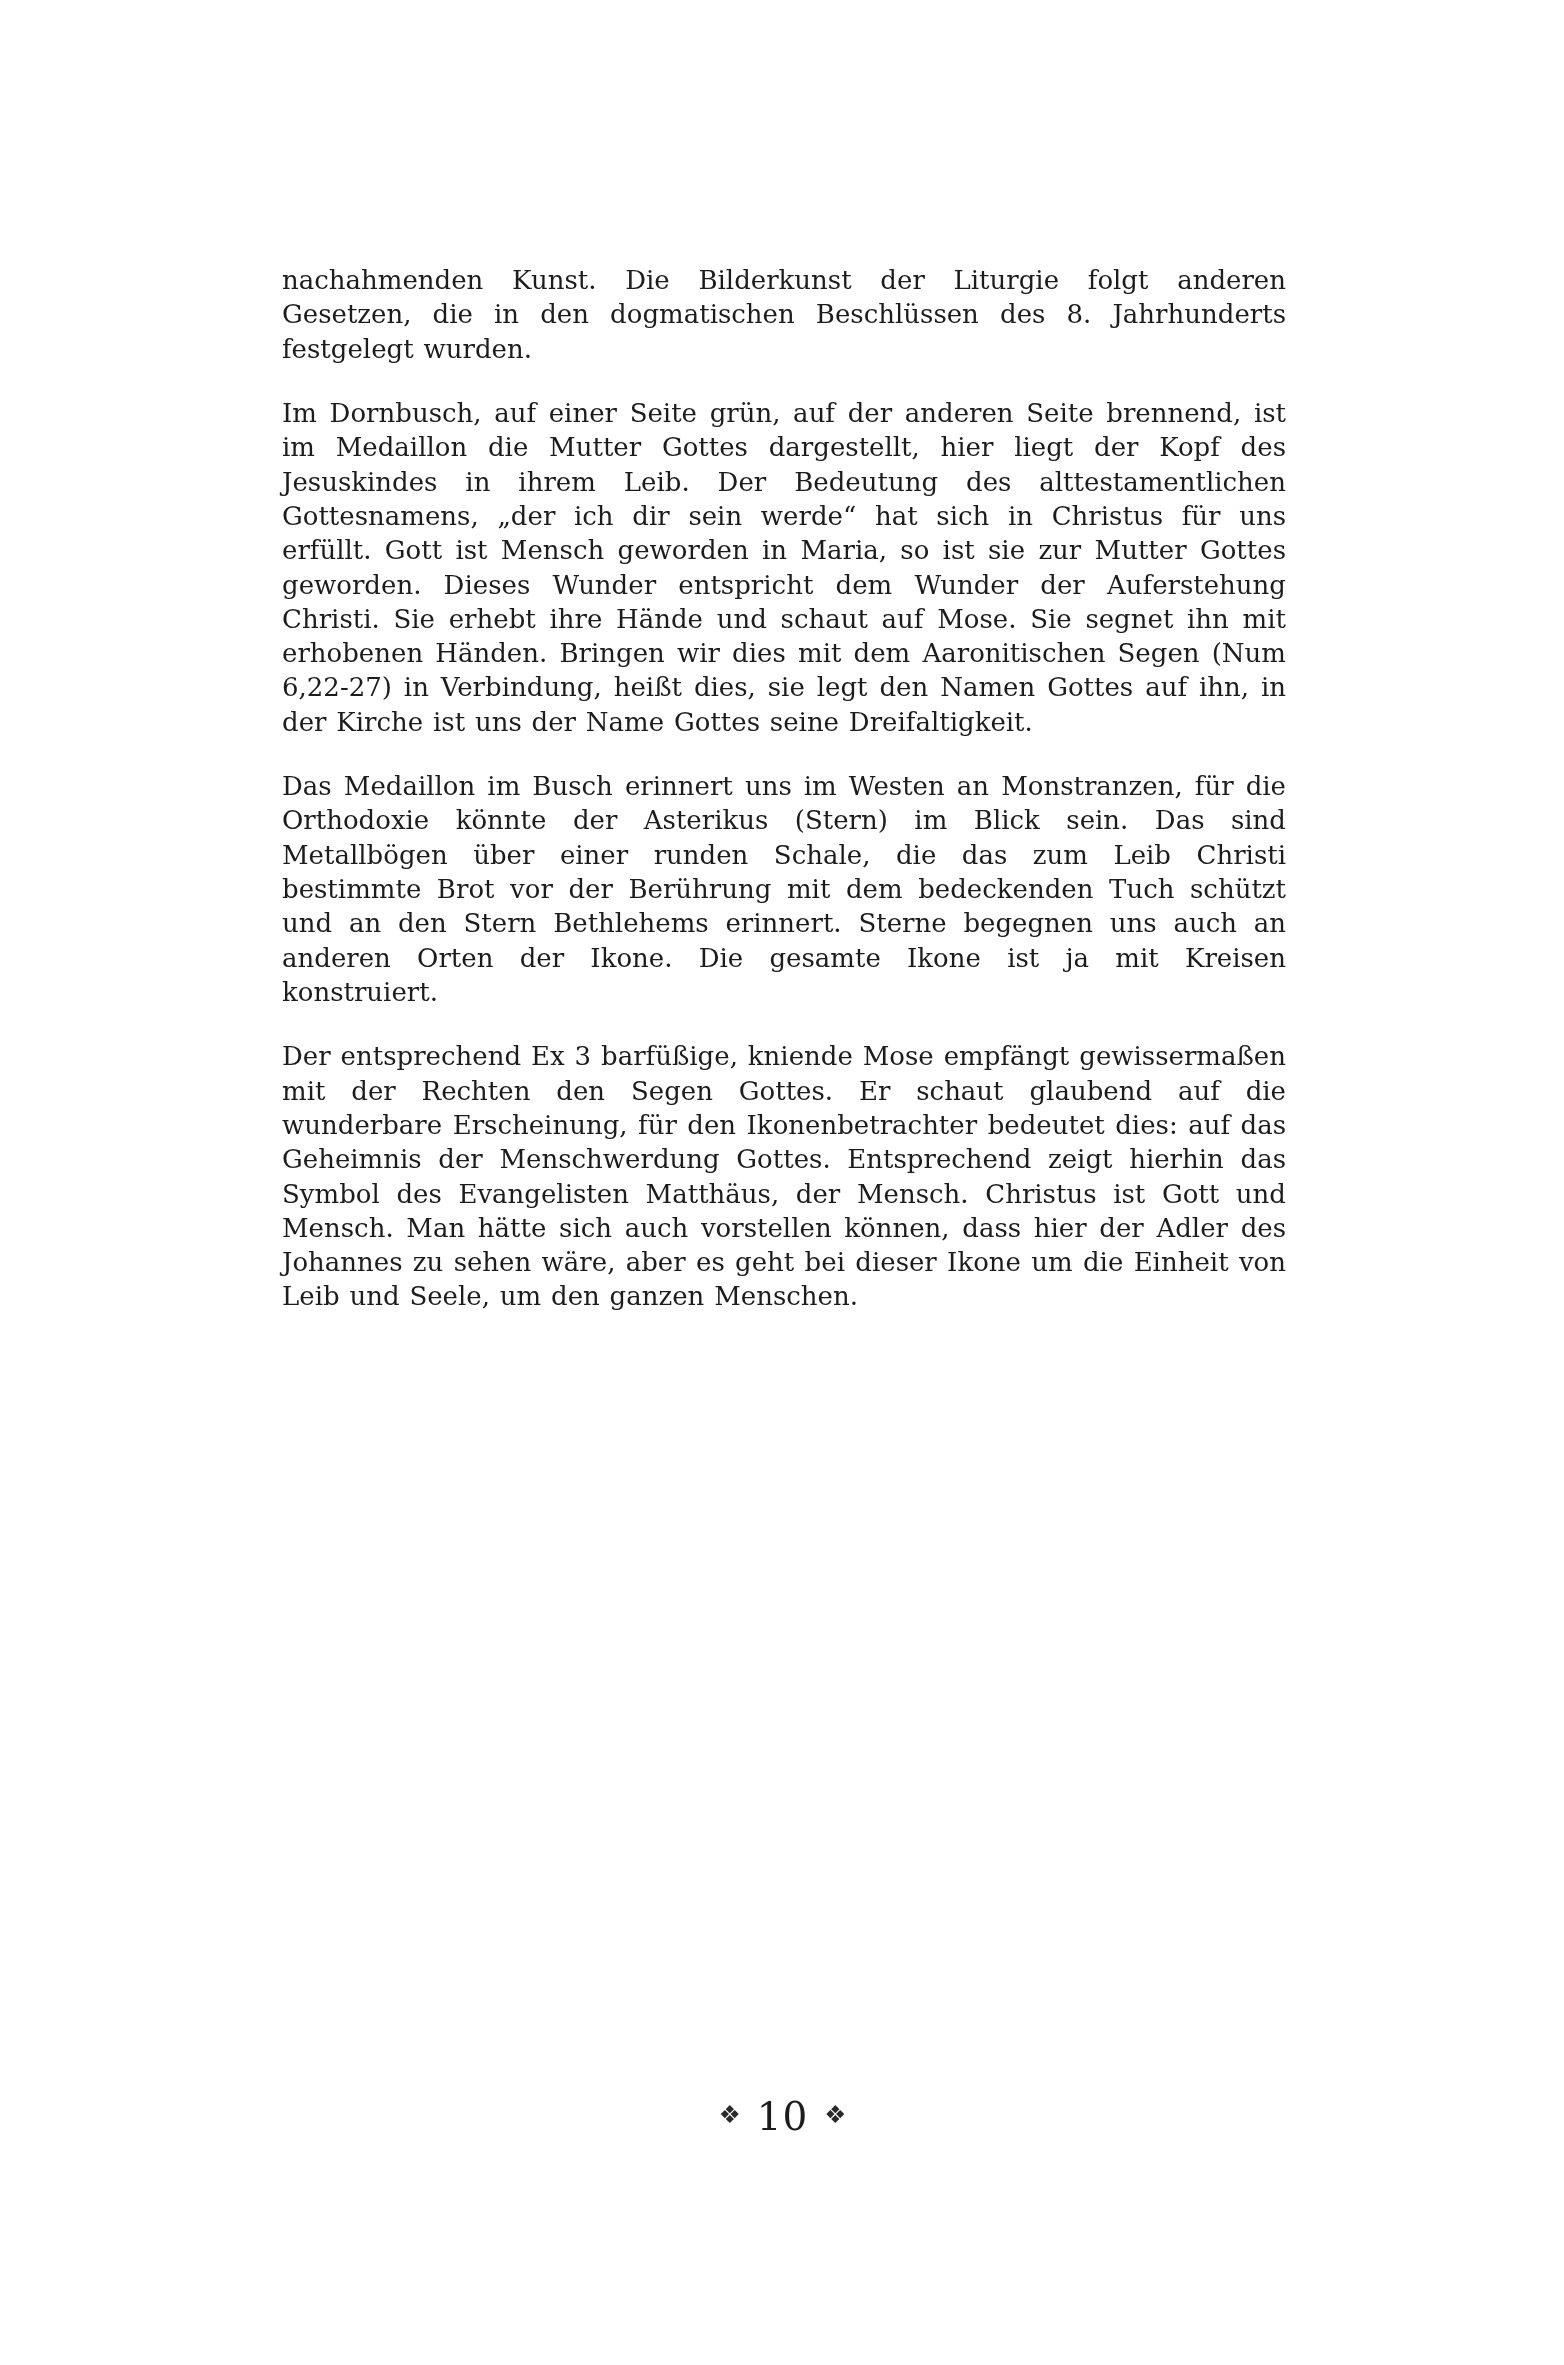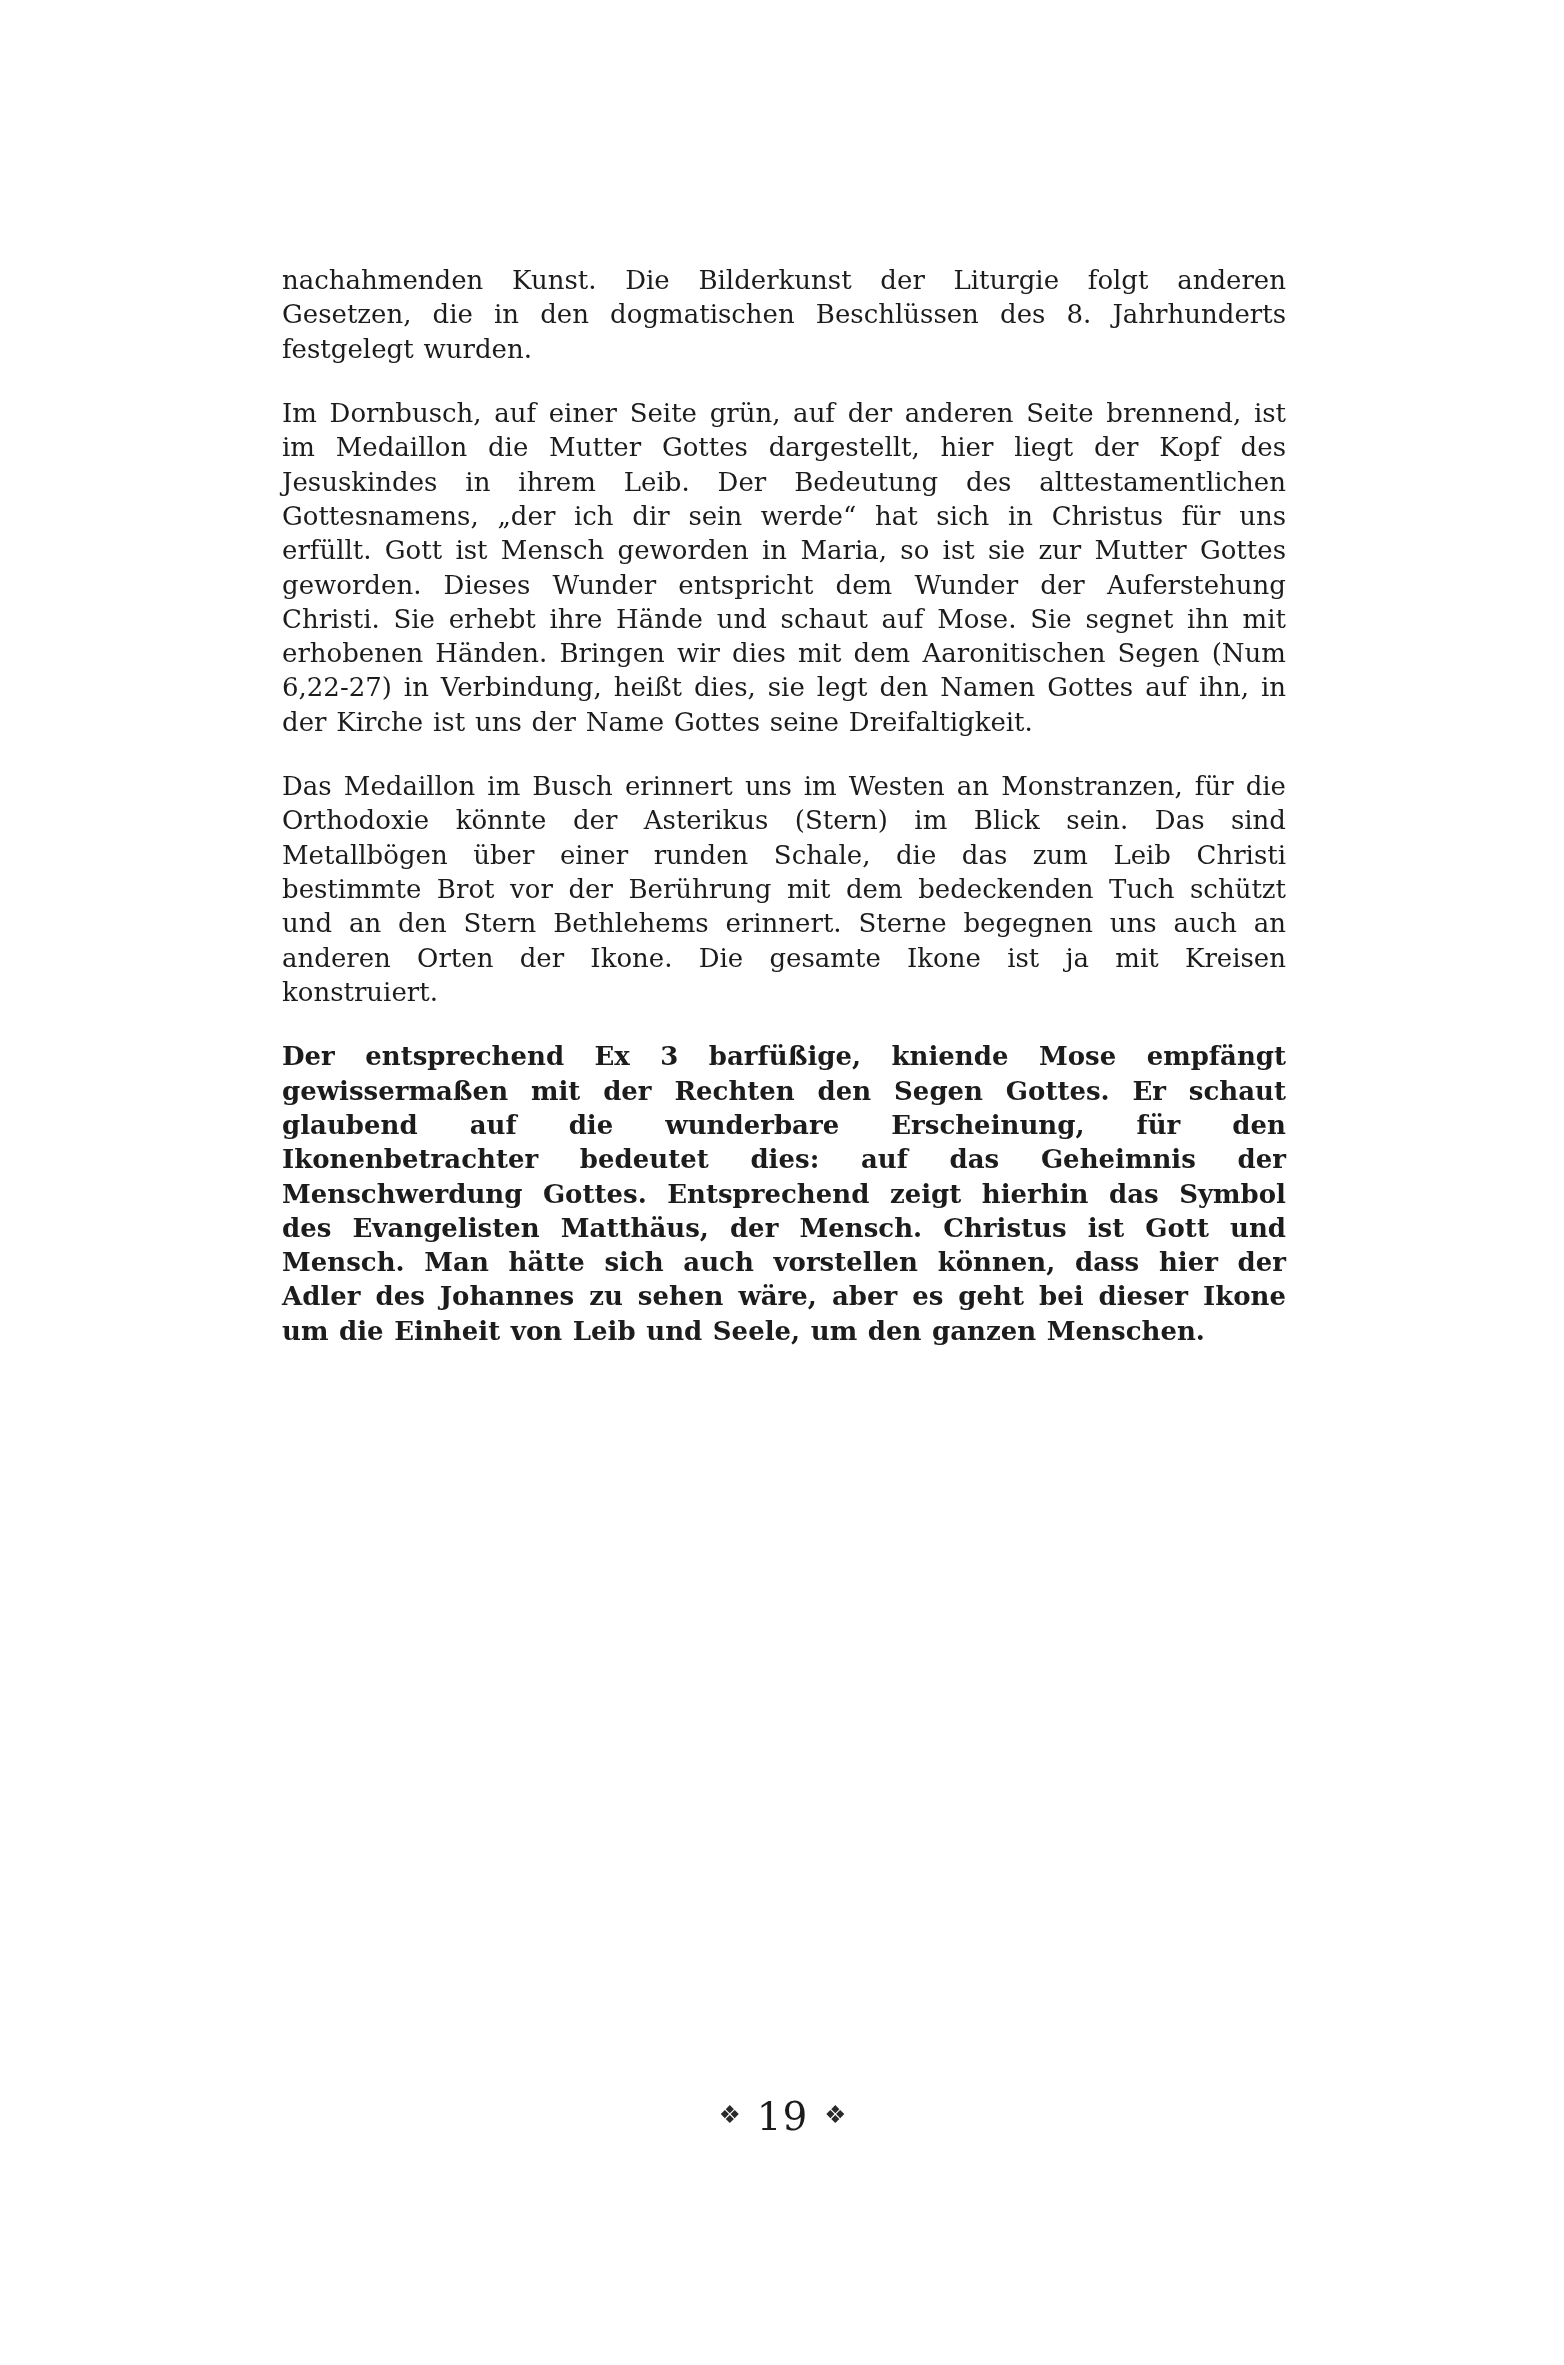--- a/index.html
+++ b/index.html
@@ -24,21 +24,21 @@
   }
   .para {
     margin: 0 0 30px 0;
     font-size: 26px;
     line-height: 1.32;
     text-align: justify;
     text-justify: inter-word;
     hyphens: none;
     word-spacing: 0.06em;
   }
-  .para:last-child { margin-bottom: 16px; font-weight: bold; }
+  .para:last-child { margin-bottom: 16px; }
   .italic { }
   .footer {
     position: absolute;
     left: 0;
     top: 2094px;
     width: 100%;
     text-align: center;
     white-space: nowrap;
   }
   .pagenum {
@@ -62,17 +62,17 @@
 <div class="page">
 
   <main class="text-block">
       <p class="para"><span>nachahmenden Kunst. Die Bilderkunst der Liturgie folgt anderen Gesetzen, die in den dogmatischen Beschlüssen des 8. Jahrhunderts festgelegt wurden.</span></p>
       <p class="para"><span>Im Dornbusch, auf einer Seite grün, auf der anderen Seite brennend, ist im Medaillon die </span><span class="italic">Mutter Gottes</span><span> dargestellt, hier liegt der Kopf des Jesuskindes in ihrem Leib. Der Bedeutung des alttestamentlichen Gottesnamens, „der ich dir sein werde“ hat sich in Christus für uns erfüllt. Gott ist Mensch geworden in Maria, so ist sie zur Mutter Gottes geworden. Dieses Wunder entspricht dem Wunder der Auferstehung Christi. Sie erhebt ihre Hände und schaut auf Mose. Sie segnet ihn mit erhobenen Händen. Bringen wir dies mit dem Aaronitischen Segen (Num 6,22-27) in Verbindung, heißt dies, sie legt den Namen Gottes auf ihn, in der Kirche ist uns der Name Gottes seine Dreifaltigkeit.</span></p>
       <p class="para"><span>Das Medaillon im Busch erinnert uns im Westen an Monstranzen, für die Orthodoxie könnte der Asterikus (Stern) im Blick sein. Das sind Metallbögen über einer runden Schale, die das zum Leib Christi bestimmte Brot vor der Berührung mit dem bedeckenden Tuch schützt und an den Stern Bethlehems erinnert. Sterne begegnen uns auch an anderen Orten der Ikone. Die gesamte Ikone ist ja mit Kreisen konstruiert.</span></p>
       <p class="para"><span>Der entsprechend Ex 3 barfüßige, kniende Mose empfängt gewissermaßen mit der Rechten den Segen Gottes. Er schaut glaubend auf die wunderbare Erscheinung, für den Ikonenbetrachter bedeutet dies: auf das Geheimnis der Menschwerdung Gottes. Entsprechend zeigt hierhin das Symbol des Evangelisten Matthäus, der Mensch. Christus ist Gott und Mensch. Man hätte sich auch vorstellen können, dass hier der Adler des Johannes zu sehen wäre, aber es geht bei dieser Ikone um die Einheit von Leib und Seele, um den ganzen Menschen.</span></p>
     </main>
 
   <div class="footer">
-    <span class="orn">❖</span><span class="pagenum">19</span><span class="orn">❖</span>
+    <span class="orn">❖</span><span class="pagenum">10</span><span class="orn">❖</span>
   </div>
 
 </div>
 
 
 </body></html>

